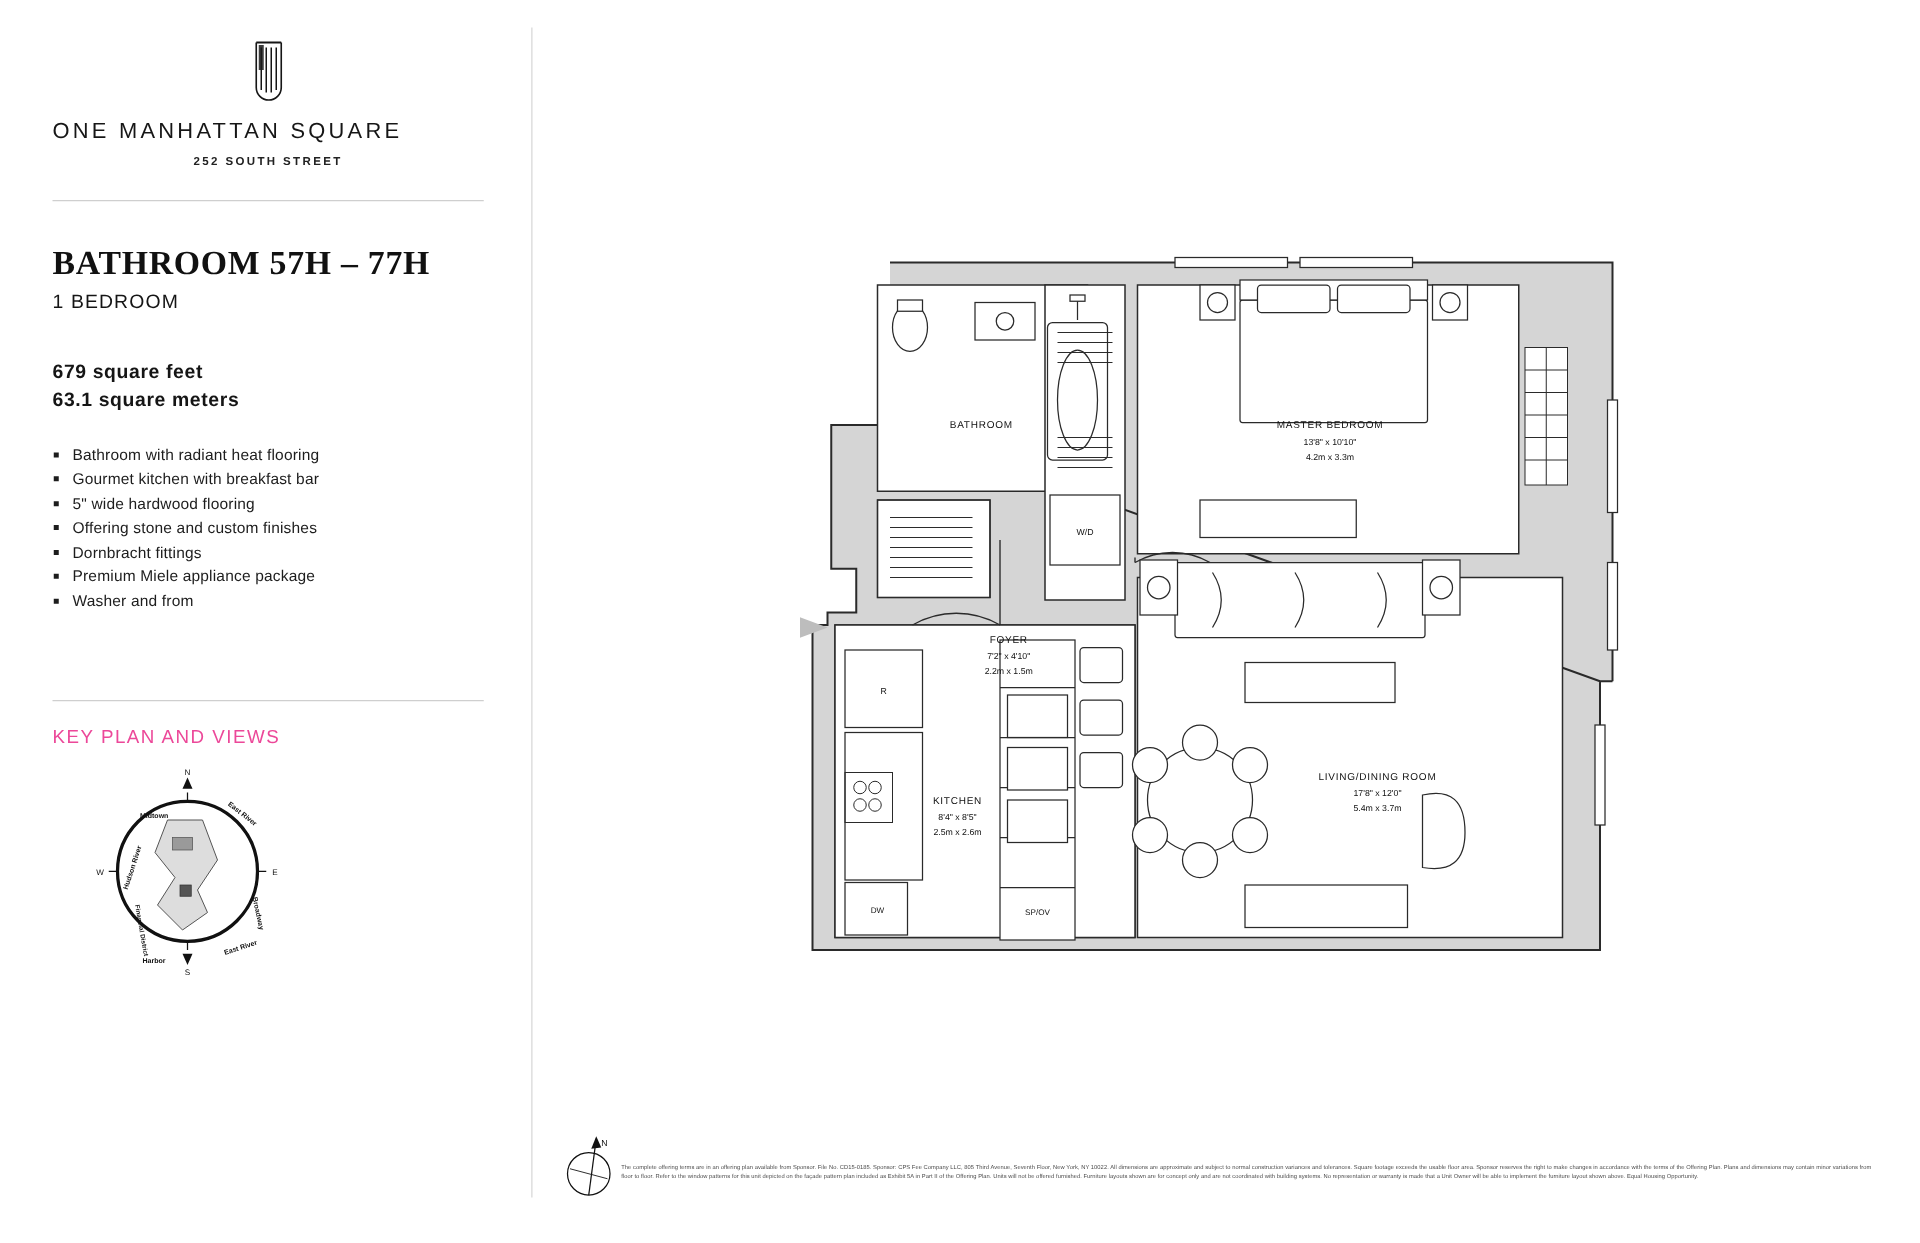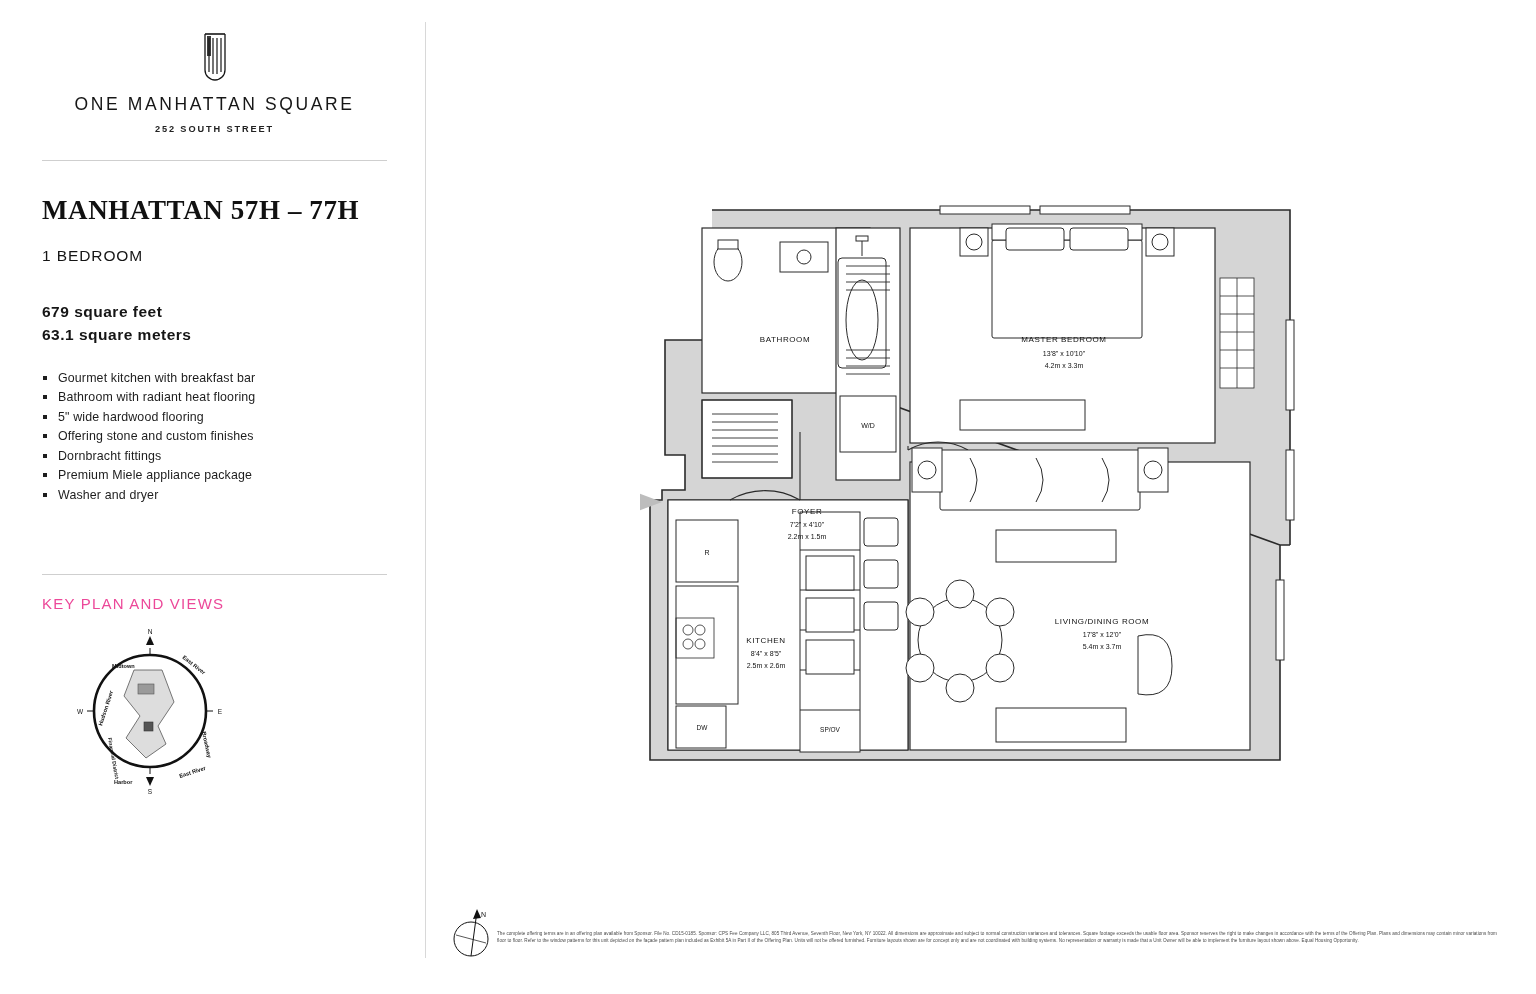--- a/index.html
+++ b/index.html
@@ -16,21 +16,20 @@
   
   .vrule{position:absolute;left:425px;top:22px;width:1px;height:936px;background:#d8d8d8;}
 
   
   .left{position:absolute;left:42px;top:30px;width:345px;}
 
   .logo-mark{width:48px;height:52px;margin:0 auto 12px auto;position:relative;}
   .logo-mark svg{display:block;}
 
   .brand{
-    text-align:center;
     font-size:17.5px;
     letter-spacing:2.6px;
     font-weight:400;
     color:#161616;
     white-space:nowrap;
   }
   .brand-sub{
     text-align:center;
     font-size:9.2px;
     letter-spacing:1.9px;
@@ -41,21 +40,21 @@
   .hr{height:1px;background:#cfcfcf;margin:26px 0 0 0;}
 
   .res-title{
     font-family:"Liberation Serif", serif;
     font-size:27px;
     font-weight:700;
     letter-spacing:.6px;
     margin-top:34px;
     color:#111;
   }
-  .res-rooms{margin-top:18px;}
+  .res-rooms{margin-top:4px;}
   .res-rooms div{font-size:15.5px;letter-spacing:.9px;line-height:1.55;color:#151515;}
   .res-area{margin-top:32px;}
   .res-area div{font-size:15.5px;letter-spacing:.5px;line-height:1.5;font-weight:600;color:#151515;}
 
   ul.features{list-style:none;margin:22px 0 0 0;padding:0;}
   ul.features li{
     position:relative;
     padding-left:16px;
     font-size:12.4px;
     line-height:19.6px;
@@ -113,39 +112,39 @@
         </g>
         <rect x="16" y="6" width="4" height="20" fill="#1a1a1a" opacity="0.85"></rect>
       </svg>
     </div>
 
     <div class="brand">ONE MANHATTAN SQUARE</div>
     <div class="brand-sub">252 SOUTH STREET</div>
 
     <div class="hr"></div>
 
-    <div class="res-title">MANHATTAN 57H – 77H</div>
+    <div class="res-title">BATHROOM 57H – 77H</div>
 
     <div class="res-rooms">
       <div>1 BEDROOM</div>
     </div>
 
     <div class="res-area">
       <div>679 square feet</div>
       <div>63.1 square meters</div>
     </div>
 
     <ul class="features">
+      <li>Bathroom with radiant heat flooring</li>
       <li>Gourmet kitchen with breakfast bar</li>
-      <li>Bathroom with radiant heat flooring</li>
       <li>5" wide hardwood flooring</li>
       <li>Offering stone and custom finishes</li>
       <li>Dornbracht fittings</li>
       <li>Premium Miele appliance package</li>
-      <li>Washer and dryer</li>
+      <li>Washer and from</li>
     </ul>
 
     <div class="hr2"></div>
     <div class="keyplan-title">KEY PLAN AND VIEWS</div>
 
     <div class="keyplan">
       <svg width="200" height="170" viewBox="0 0 200 170">
 
         <circle cx="88" cy="85" r="56" fill="none" stroke="#111" stroke-width="2.6"></circle>
 

